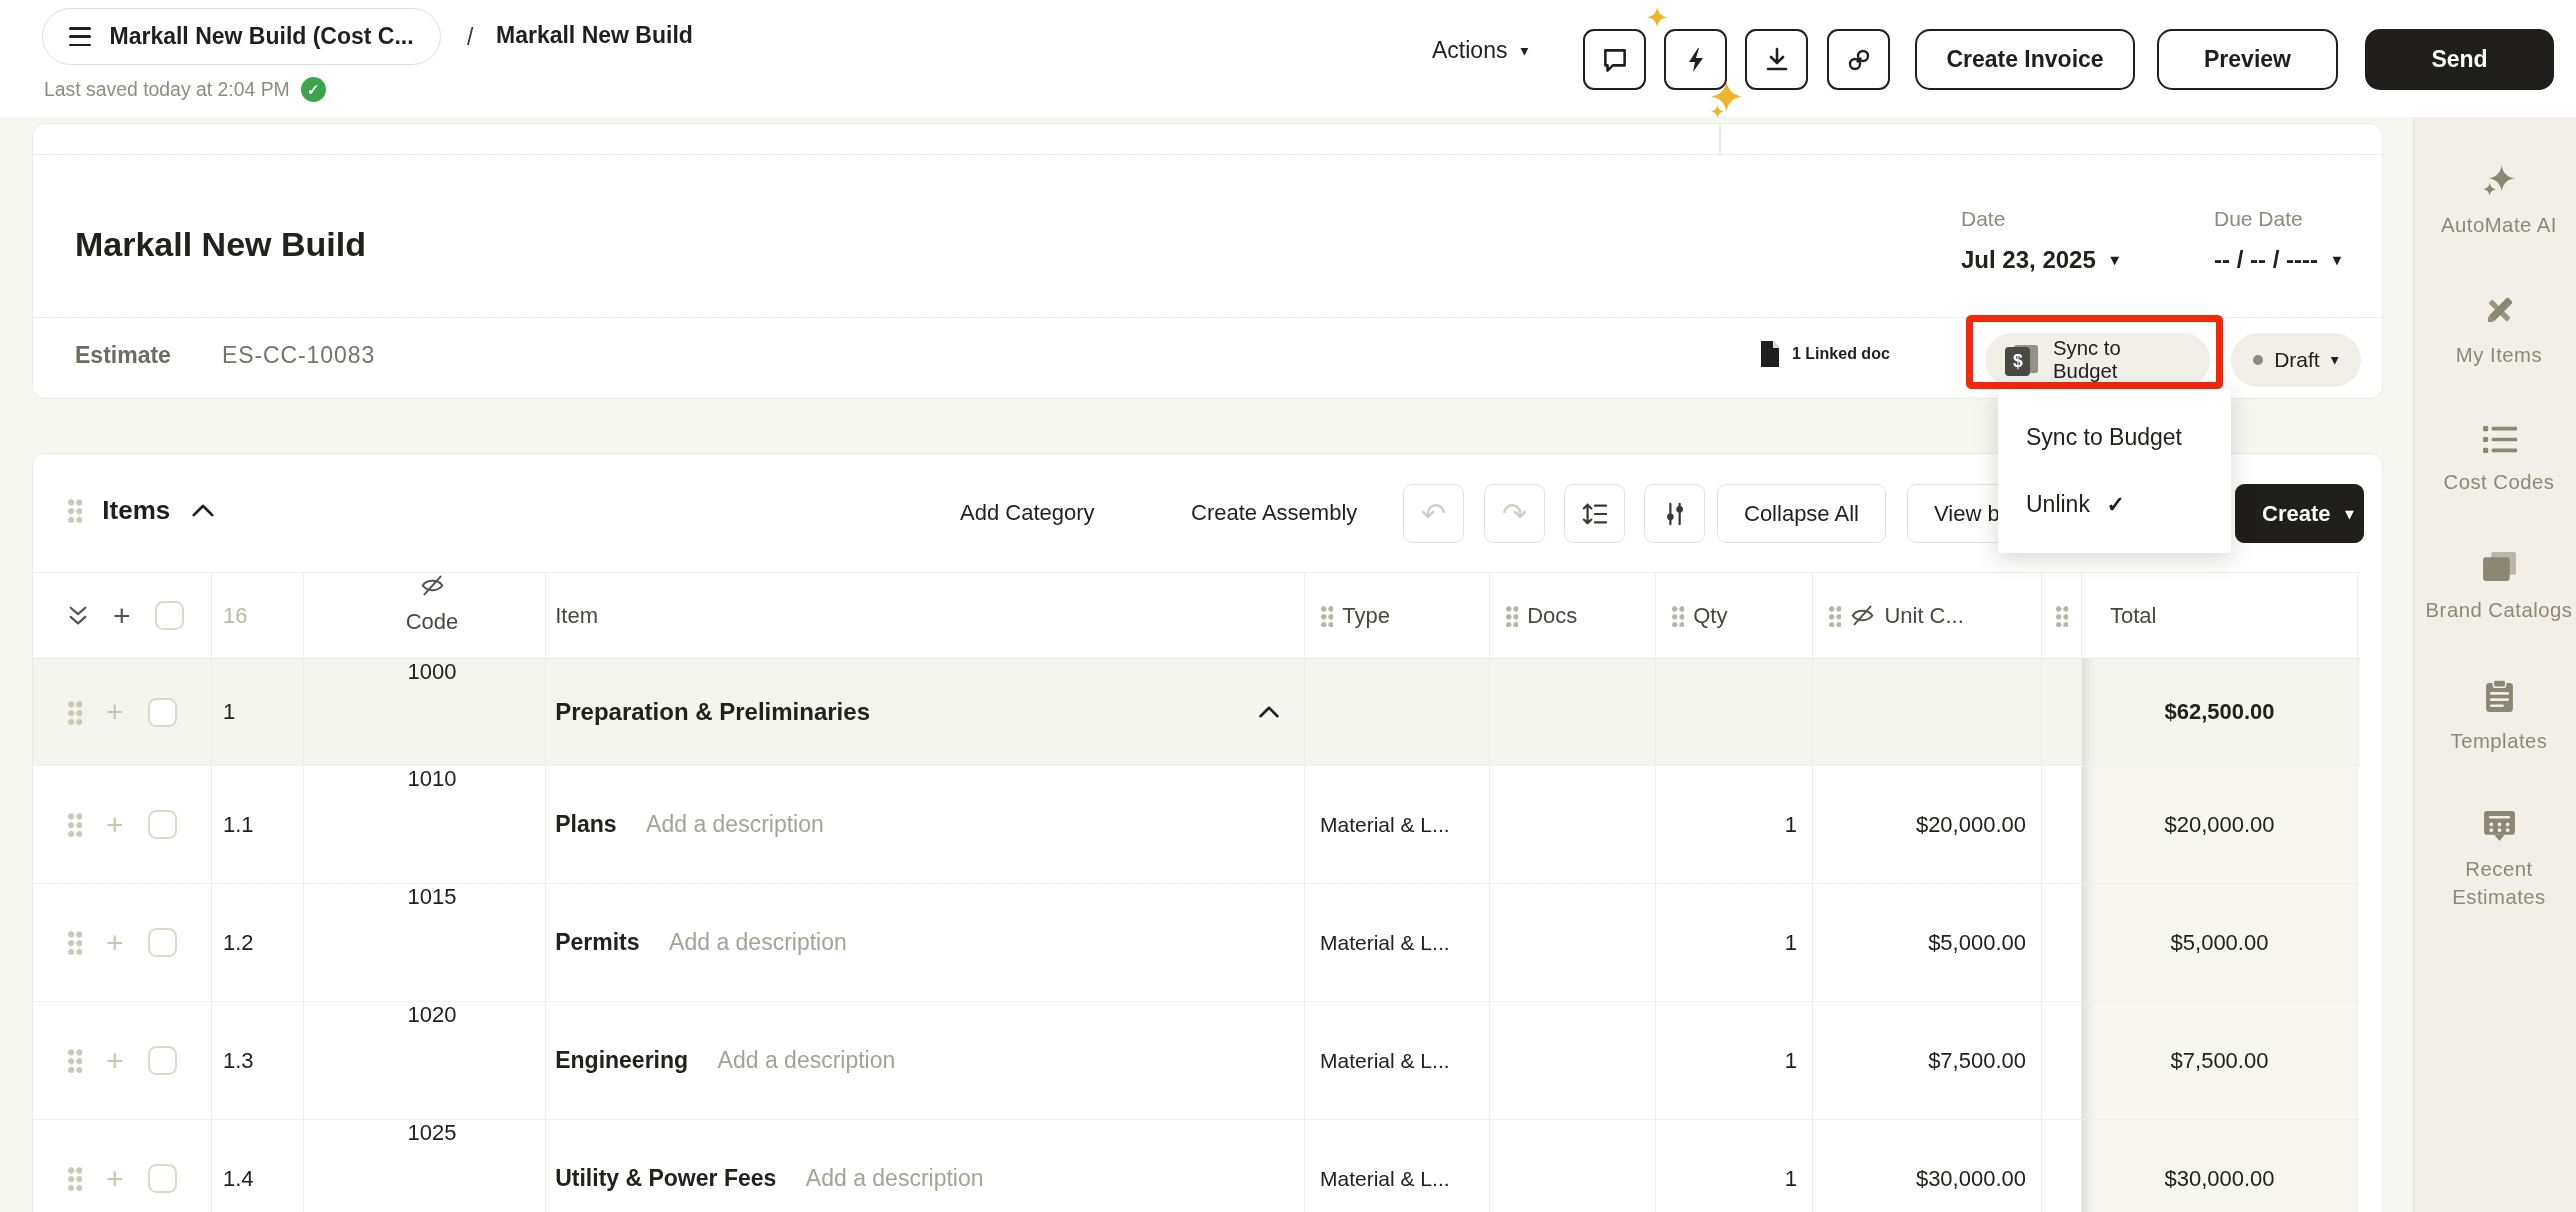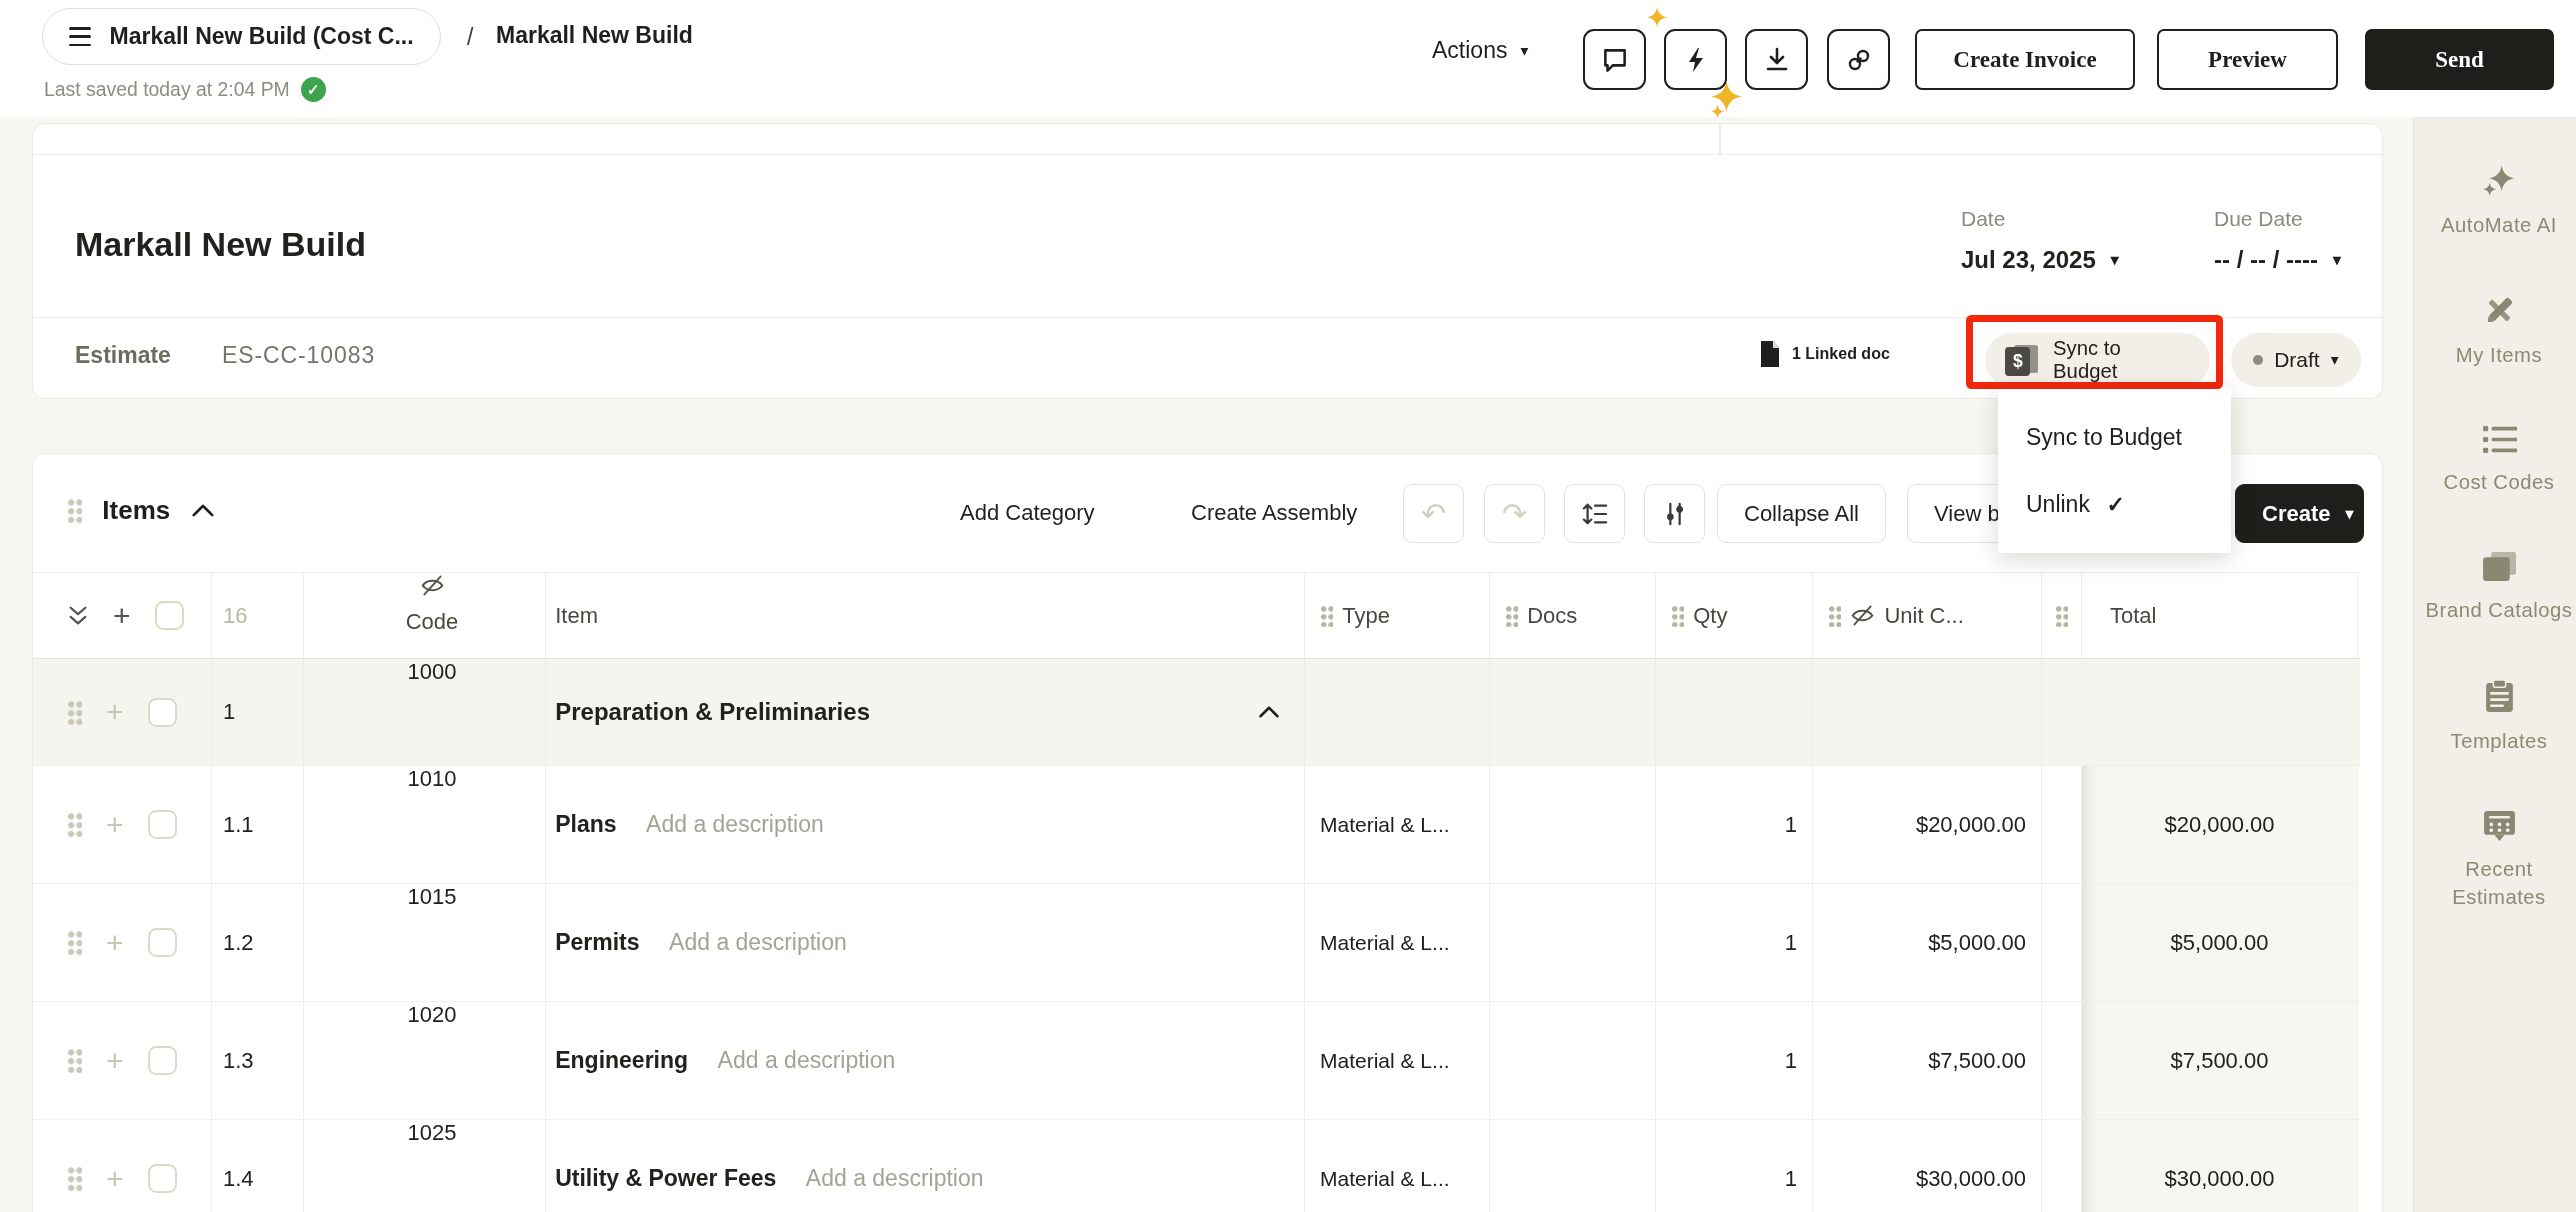--- a/index.html
+++ b/index.html
@@ -17,22 +17,22 @@
   .crumb-sep { position:absolute; left:467px; top:24px; font-size:23px; color:#3a3a37; }
   .crumb-current { position:absolute; left:496px; top:22px; font-size:23px; font-weight:700; color:#1f1f1f; white-space:nowrap; }
   .last-saved { position:absolute; left:44px; top:77px; font-size:19.4px; color:#8E8C80; display:flex; align-items:center; gap:11px; }
   .saved-check { width:25px; height:25px; border-radius:50%; background:#3EA34D; color:#fff; font-size:15px; font-weight:700;
     display:flex; align-items:center; justify-content:center; }
 
   .actions-btn { position:absolute; left:1432px; top:37px; font-size:23px; font-weight:500; color:#1f1f1f; display:flex; align-items:center; gap:13px; cursor:pointer; }
   .caret { font-size:15.7px; color:#1f1f1f; line-height:1; }
   .icon-btn { position:absolute; top:29px; width:63px; height:61px; border:2.3px solid #1f1f1f; border-radius:11px; background:#fff;
     display:flex; align-items:center; justify-content:center; cursor:pointer; }
-  .hbtn { position:absolute; top:29px; height:61px; border:2.3px solid #1f1f1f; border-radius:7px; background:#fff;
-    display:flex; align-items:center; justify-content:center; font-size:23px; font-weight:600; color:#1f1f1f; cursor:pointer;font-family:Liberation Serif, serif; }
+  .hbtn { position:absolute; top:29px; height:61px; border:2.3px solid #1f1f1f; border-radius:15px; background:#fff;
+    display:flex; align-items:center; justify-content:center; font-size:23px; font-weight:600; color:#1f1f1f; cursor:pointer; }
   .hbtn.dark { background:#1F1E1B; color:#fff; border-color:#1F1E1B; }
   .sparkle { position:absolute; z-index:11; }
 
   
   .doc-card { position:absolute; left:32px; top:123px; width:2351px; height:276px; background:#fff; border:0.9px solid #EBEAE3; border-radius:13px; z-index:1; }
   .remnant { position:relative; height:31px; border-bottom:1.8px solid #ECEBE4; }
   .remnant .vline { position:absolute; left:1686px; top:0; width:1.8px; height:100%; background:#ECEBE4; }
   .title-block { position:relative; height:163px; border-bottom:1.8px solid #ECEBE4; }
   .doc-title { position:absolute; left:42px; top:70px; font-size:34px; font-weight:700; color:#22211E; }
   .date-group { position:absolute; top:52px; }
@@ -362,20 +362,21 @@
           <svg width="22" height="14" viewBox="0 0 26 16">
               <polyline points="3,13 13,3 23,13" fill="none" stroke="#1f1f1f" stroke-width="3" stroke-linecap="round" stroke-linejoin="round"></polyline>
             </svg>
         </div>
       </div>
       <div class="cell c-type"></div>
       <div class="cell c-docs"></div>
       <div class="cell c-qty"></div>
       <div class="cell c-unit"></div>
       <div class="cell c-gap"></div>
+      <div class="cell c-total">$62,500.00</div>
     </div>
 
     <div class="trow">
       <div class="cell c-controls">
         <span class="dots"></span>
         <span class="plus">+</span>
         <span class="checkbox"></span>
       </div>
       <div class="cell c-num">1.1</div>
       <div class="cell c-code">1010</div>

